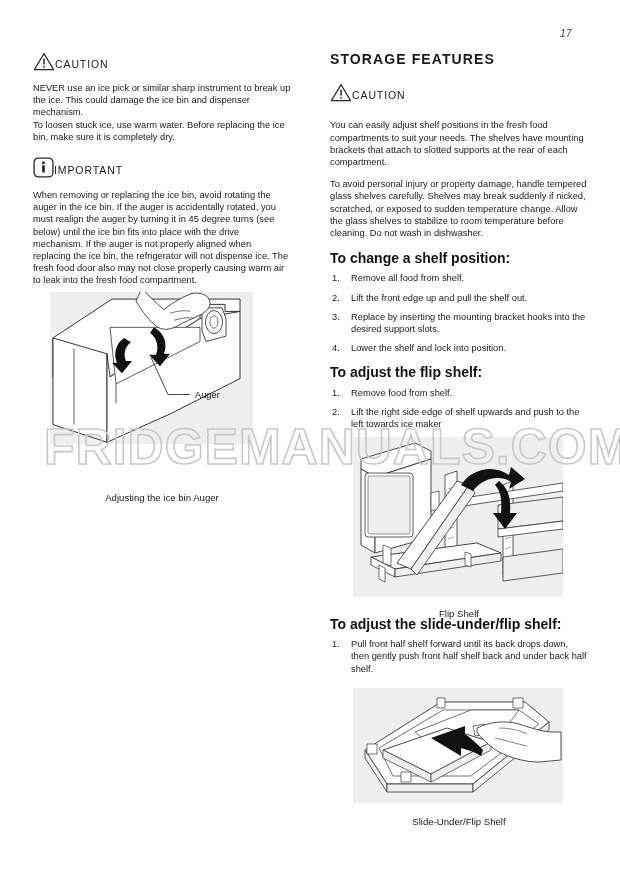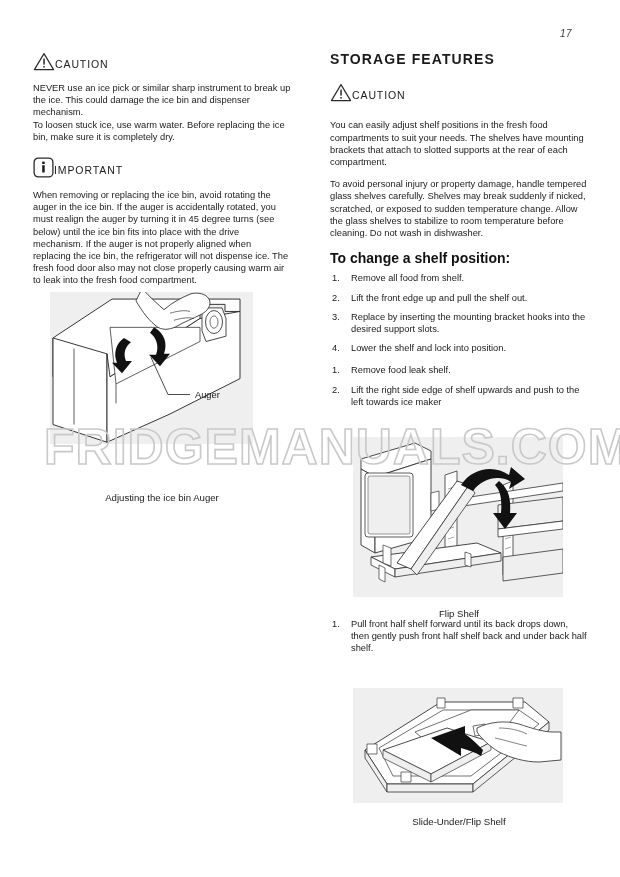--- a/index.html
+++ b/index.html
@@ -233,22 +233,23 @@
     <p class="body">To avoid personal injury or property damage, handle tempered glass shelves carefully. Shelves may break suddenly if nicked, scratched, or exposed to sudden temperature change. Allow the glass shelves to stabilize to room temperature before cleaning. Do not wash in dishwasher.</p>
 
     <div class="sub-head" style="margin-top:13px;">To change a shelf position:</div>
     <ol class="steps">
       <li><span class="num">1.</span><span>Remove all food from shelf.</span></li>
       <li><span class="num">2.</span><span>Lift the front edge up and pull the shelf out.</span></li>
       <li><span class="num">3.</span><span>Replace by inserting the mounting bracket hooks into the desired support slots.</span></li>
       <li><span class="num">4.</span><span>Lower the shelf and lock into position.</span></li>
     </ol>
 
+    <div class="sub-head" style="margin-top:12px;">To adjust the flip shelf:</div>
     <ol class="steps">
-      <li><span class="num">1.</span><span>Remove food leak shelf.</span></li>
+      <li><span class="num">1.</span><span>Remove food from shelf.</span></li>
       <li><span class="num">2.</span><span>Lift the right side edge of shelf upwards and push to the left towards ice maker</span></li>
     </ol>
   </div>
 
   <div class="fig-box fig-2">
     <svg class="fig-svg" viewBox="0 0 210 160" preserveAspectRatio="none">
       <g fill="#ffffff" stroke="#333333" stroke-width="0.9" stroke-linejoin="round">
 
         <path d="M8 22 L62 6 L78 14 L78 22 L22 40 L8 32 Z"></path>
 
@@ -302,20 +303,21 @@
       <g fill="#111111">
         <path d="M108 48 C120 30 142 28 156 38 L158 30 L172 42 L156 52 L158 45 C148 38 130 40 120 54 Z"></path>
         <path d="M106 30 L98 30 L112 18 L126 30 L118 30 L118 16 L106 16 Z" transform="translate(-1,0) rotate(180 112 24) scale(1,1)" opacity="0"></path>
         <path d="M146 44 C156 52 158 62 157 76 L164 76 L152 92 L140 76 L148 76 C149 64 148 54 142 48 Z"></path>
       </g>
     </svg>
   </div>
   <div class="fig-caption fig-2-cap">Flip Shelf</div>
 
   <div class="col" style="top:618px; left:330px;">
+    <div class="sub-head">To adjust the slide-under/flip shelf:</div>
     <ol class="steps">
       <li><span class="num">1.</span><span>Pull front half shelf forward until its back drops down, then gently push front half shelf back and under back half shelf.</span></li>
     </ol>
   </div>
 
   <div class="fig-box fig-3">
     <svg class="fig-svg" viewBox="0 0 210 115" preserveAspectRatio="none">
       <g fill="#ffffff" stroke="#333333" stroke-width="0.9" stroke-linejoin="round">
 
         <path d="M12 62 L88 14 L172 14 L196 34 L120 96 L34 96 Z" fill="#ffffff"></path>

